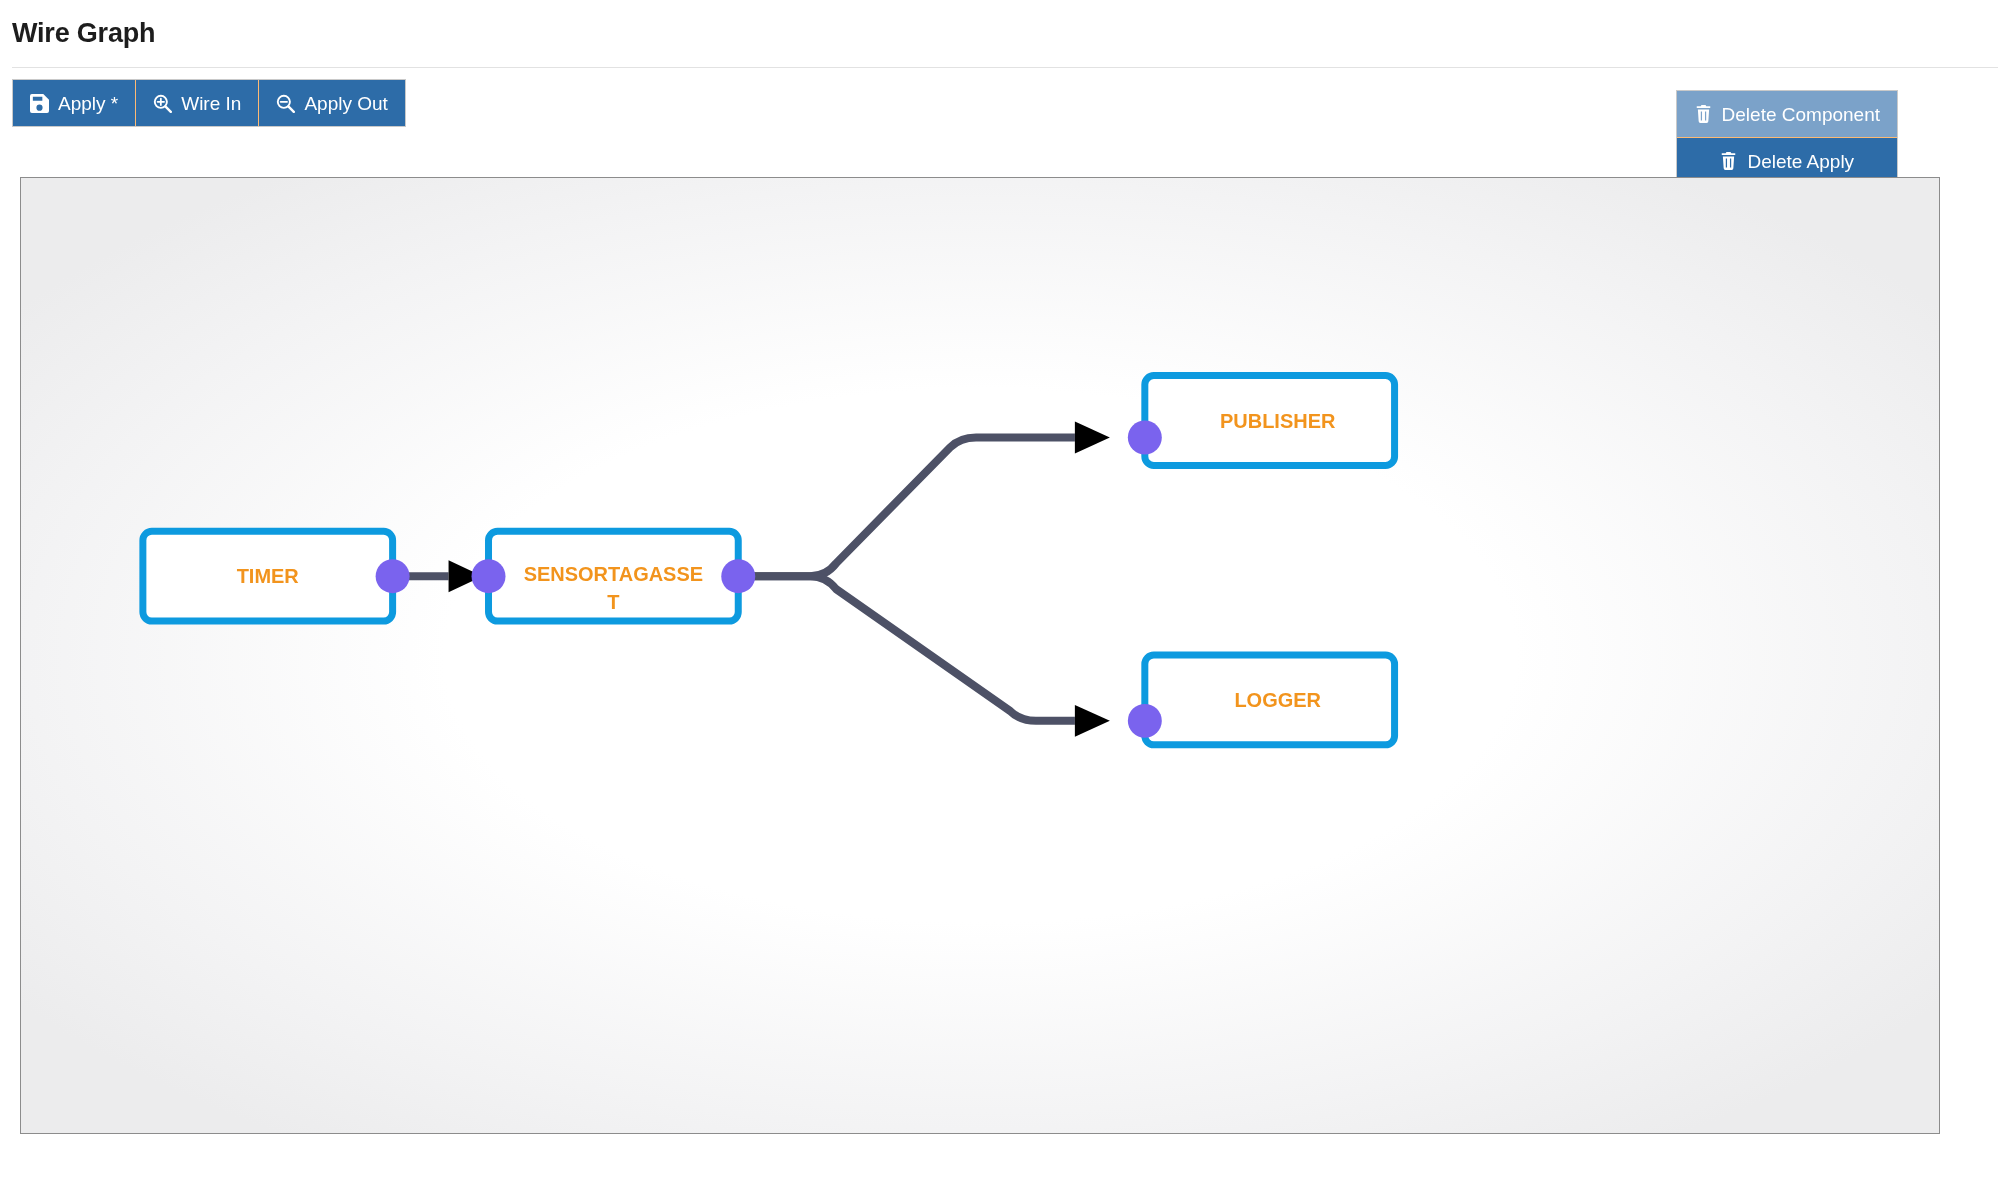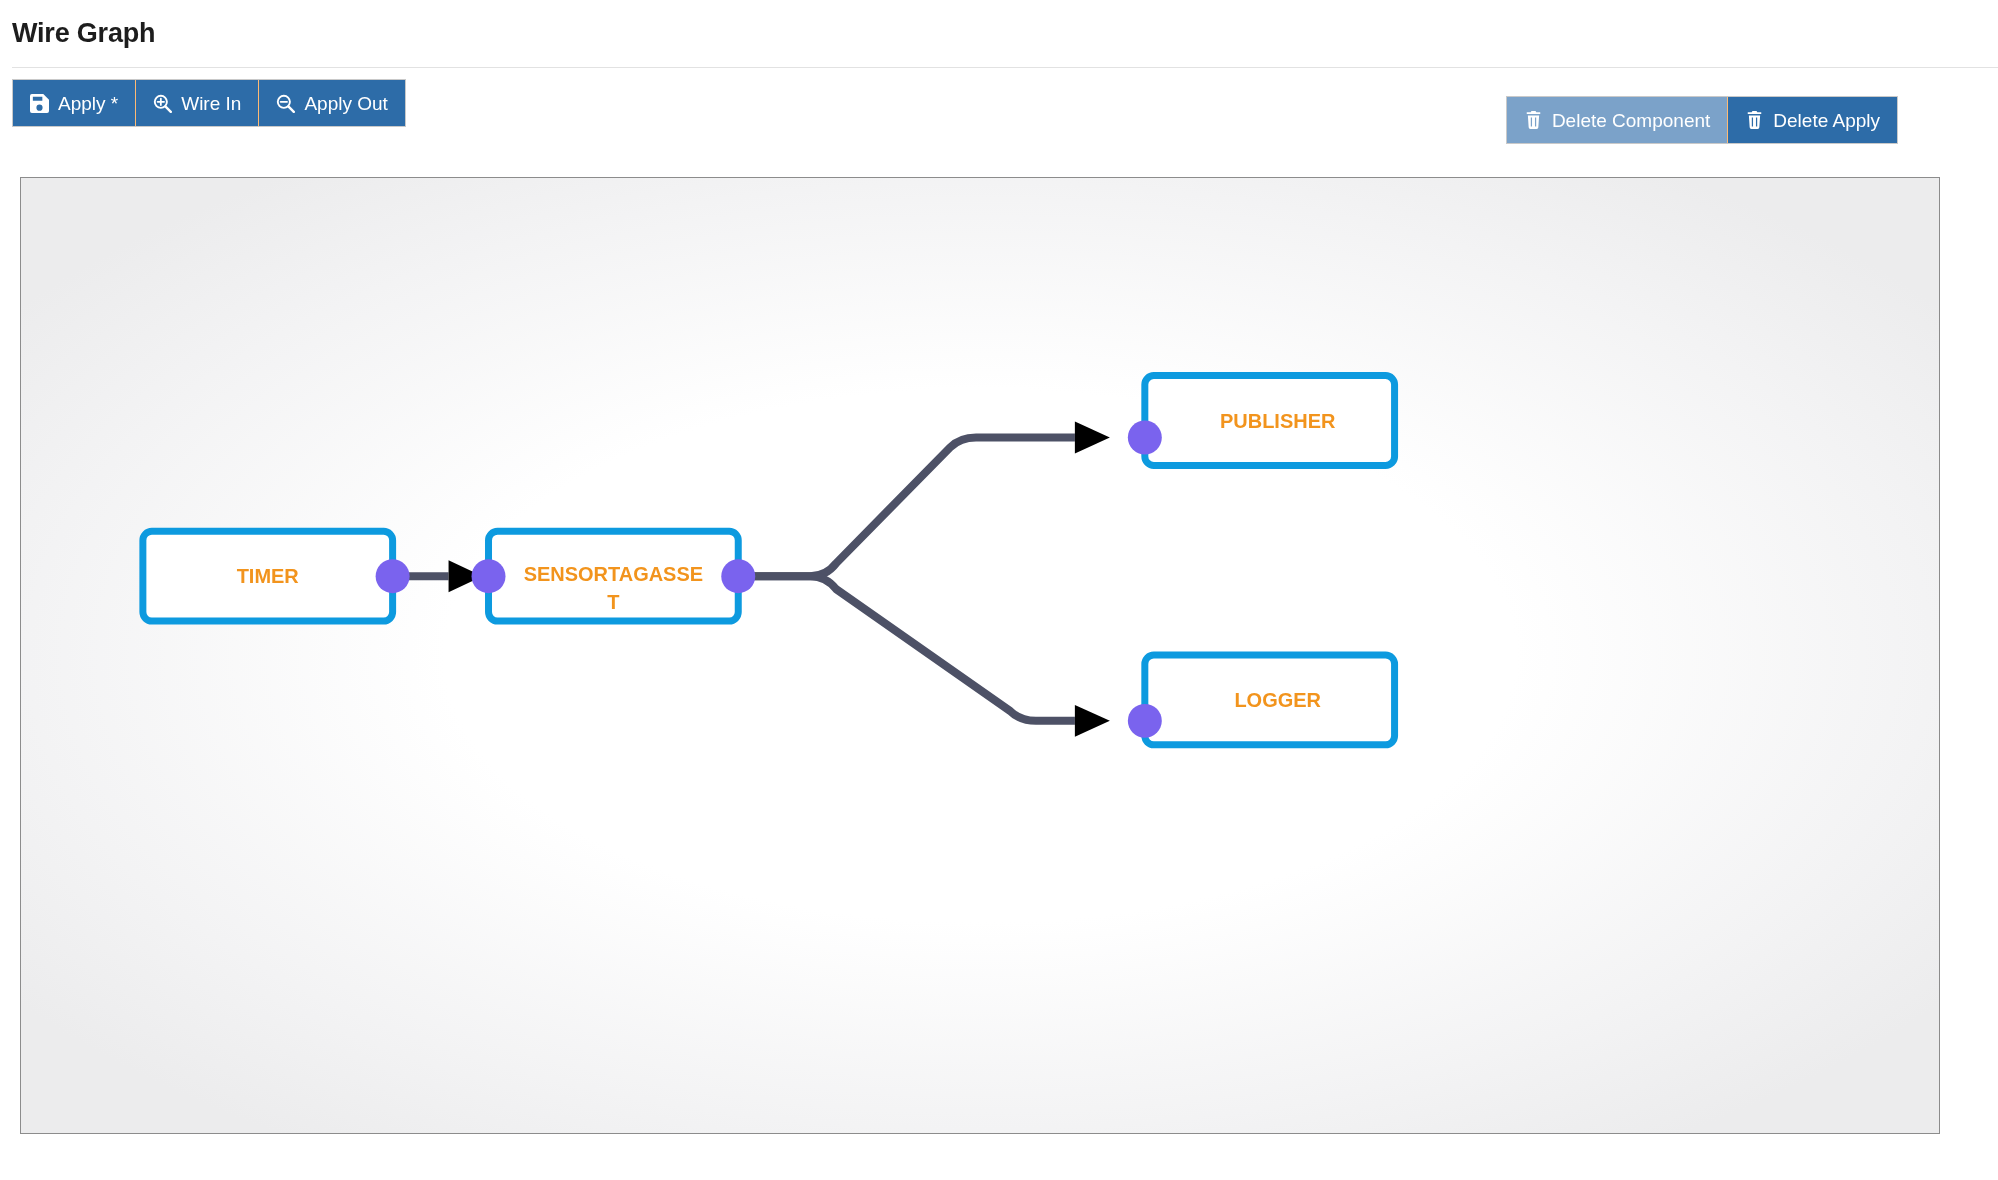--- a/index.html
+++ b/index.html
@@ -39,21 +39,21 @@
   }
   .btn-group {
     position: absolute;
     display: flex;
     align-items: stretch;
     border: 1px solid #c9c9c9;
     background: #fdba74;
     gap: 1px;
   }
   #toolbar-left  { left: 12px;  top: 11px; }
-  #toolbar-right { right: 100px; top: 28px; }
+  #toolbar-right { right: 100px; top: 22px; flex-direction: column; }
 
   .tb-btn {
     display: flex;
     align-items: center;
     justify-content: center;
     gap: 9px;
     height: 46px;
     padding: 0 17px;
     background: #2d6ca8;
     color: #ffffff;

